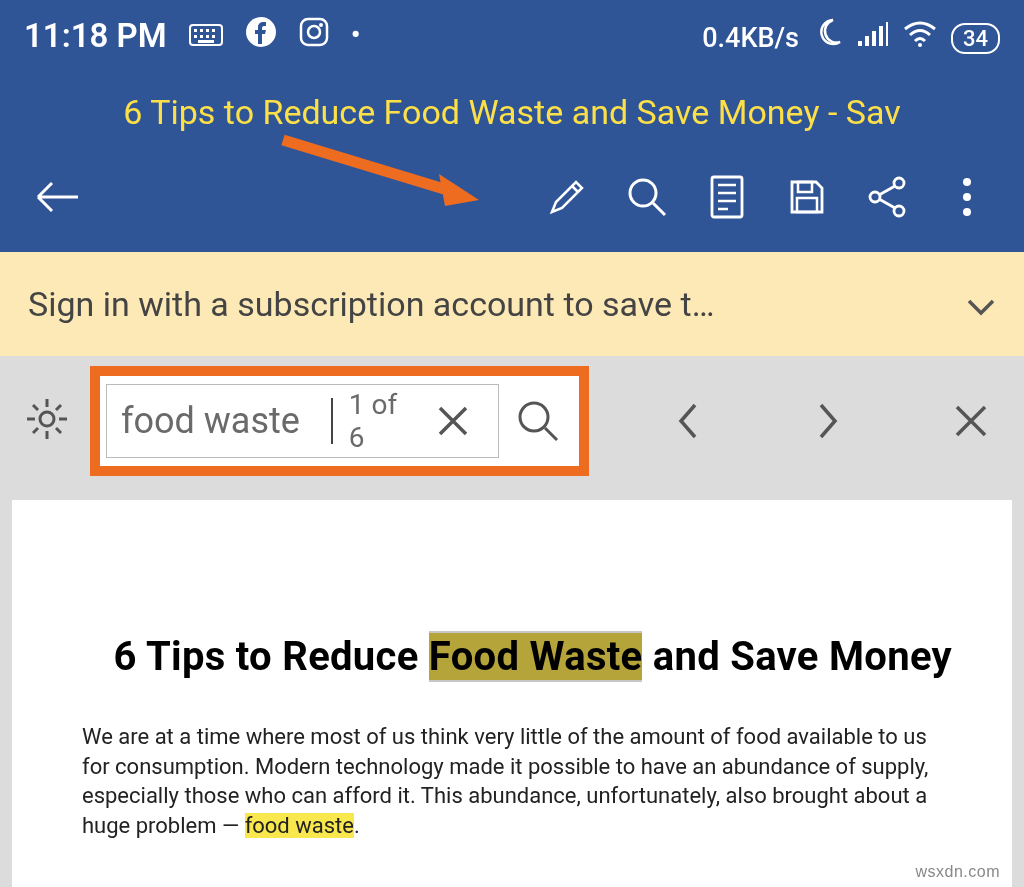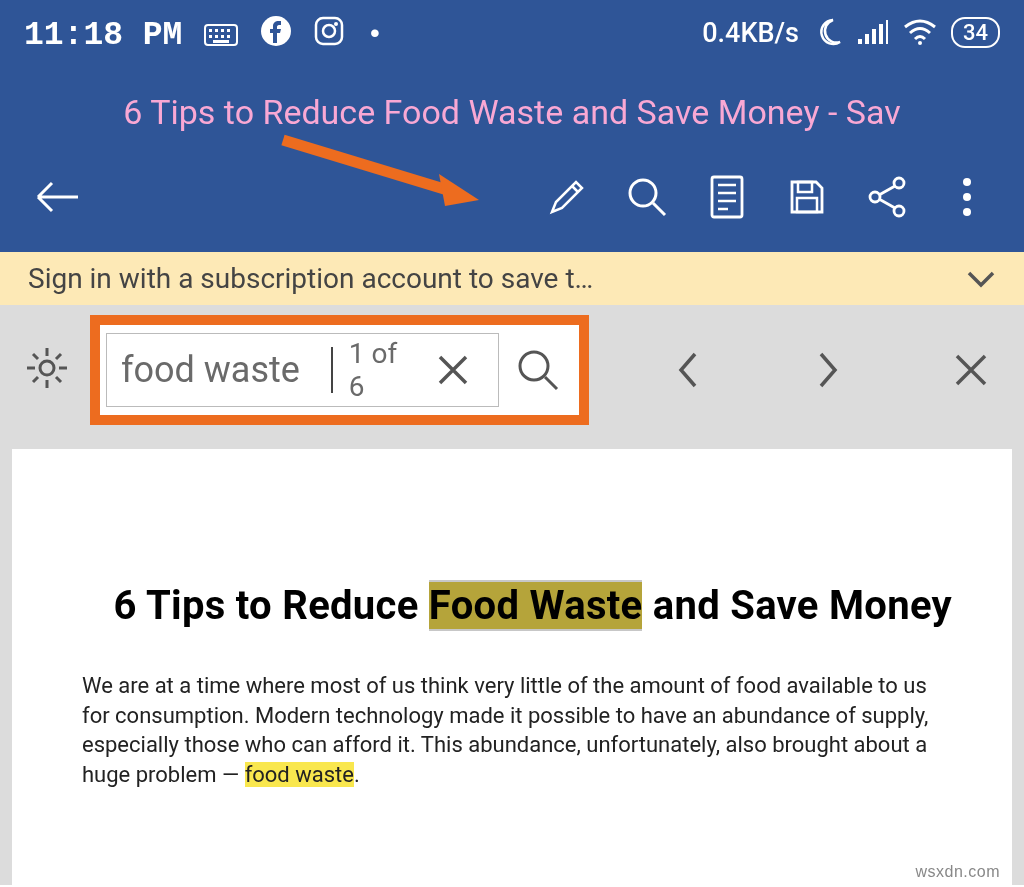--- a/index.html
+++ b/index.html
@@ -15,36 +15,36 @@
     background: #2f5597;
     color: #fff;
     height: 70px;
     display: flex;
     align-items: center;
     justify-content: space-between;
     padding: 0 24px;
     font-size: 30px;
     font-weight: 500;
   }
-  .status-left { display: flex; align-items: center; gap: 22px; font-family: Liberation Mono, monospace; }
-  .status-right { display: flex; align-items: flex-start; gap: 14px; }
+  .status-left { display: flex; align-items: center; gap: 22px; }
+  .status-right { display: flex; align-items: flex-end; gap: 14px; }
   .status-time { font-size: 33px; font-weight: 600; }
   .kb-icon svg { display: block; }
   .dot { font-size: 28px; line-height: 1; }
   .kbs { font-size: 27px; font-weight: 500; }
   .battery-box {
     border: 2.5px solid #fff;
     border-radius: 14px;
     padding: 1px 10px;
     font-size: 22px;
     font-weight: 500;
   }
   .title-area {
     background: #2f5597;
-    color: #f9a8d4;
+    color: #fde047;
     font-size: 34px;
     font-weight: 400;
     text-align: center;
     padding: 22px 20px 30px 20px;
     white-space: nowrap;
     overflow: hidden;
   }
   .toolbar {
     background: #2f5597;
     display: flex;
@@ -57,23 +57,23 @@
     width: 70px; height: 70px;
     display: flex; align-items: center; justify-content: center;
     color: #fff;
   }
   .tool-btn svg { display: block; }
 
   .signin-banner {
     background: #fde9b6;
     display: flex;
     align-items: center;
-    padding: 10px 28px;
+    padding: 32px 28px;
     color: #444;
-    font-size: 28px;
+    font-size: 34px;
   }
   .signin-text { flex: 1; white-space: nowrap; overflow: hidden; text-overflow: ellipsis; }
 
   .search-row {
     background: #dcdcdc;
     display: flex;
     align-items: center;
     padding: 10px 12px;
     gap: 8px;
   }

